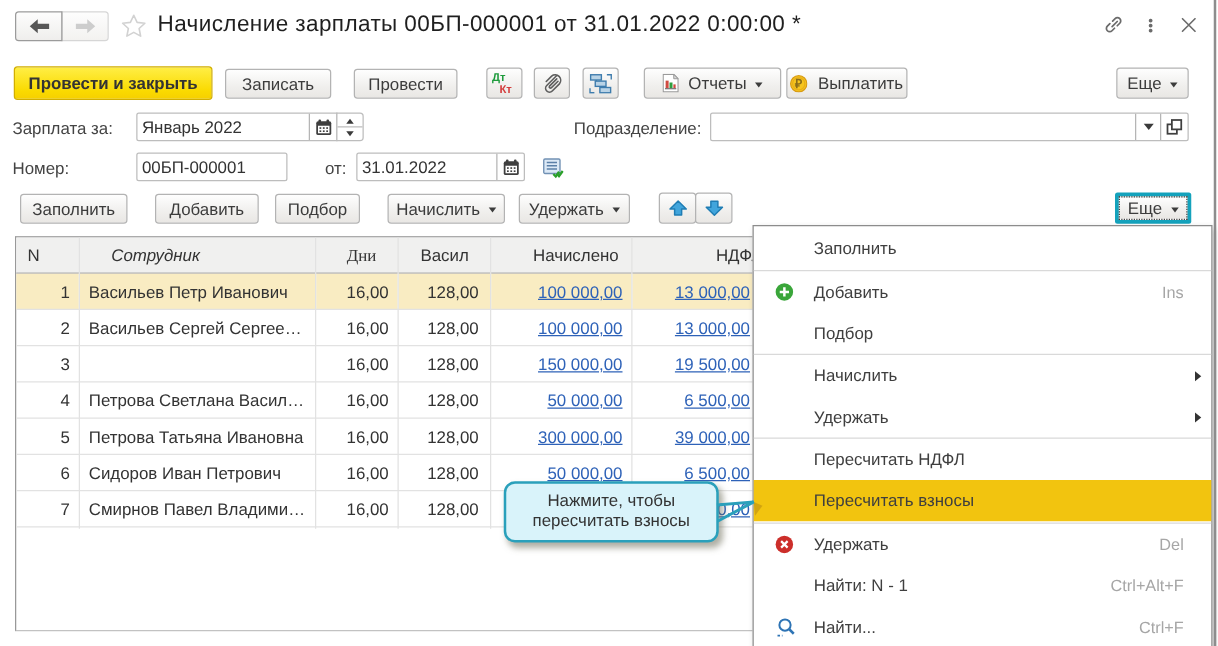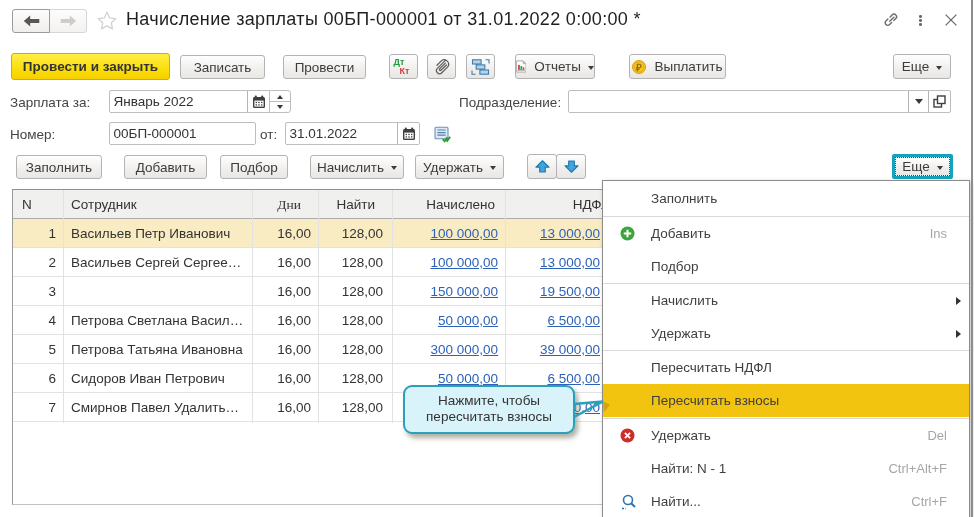--- a/index.html
+++ b/index.html
@@ -106,21 +106,21 @@
         <rect x="8.9" y="11" width="8.6" height="4.2"></rect>
       </g>
       <g fill="none" stroke="#3e7cad" stroke-width="1.1">
         <path d="M6 5 V6"></path>
           <path d="M9.7 10.1 V11"></path>
         <path d="M14.5 0.8 H18 V4.5"></path>
         <path d="M1 11.5 V15.2 H4.5"></path>
       </g>
     </svg>
   </div>
-  <div class="btn" style="left:515px; top:54px; width:80px; height:25px;">
+  <div class="btn" style="left:515px; top:54px; width:110px; height:25px;">
     <svg width="13" height="15" viewBox="0 0 13 15" style="margin-right:8px;">
       <path d="M0.5 0.5 H9 L12.5 4 V14.5 H0.5 Z" fill="#fff" stroke="#9a9a9a"></path>
       <path d="M9 0.5 L9 4 L12.5 4 Z" fill="#d8d8d8" stroke="#9a9a9a" stroke-width="0.8"></path>
       <rect x="2.5" y="5.5" width="2.4" height="6" fill="#cf4a41"></rect>
       <rect x="5.6" y="7" width="2.4" height="4.5" fill="#2f9e3f"></rect>
       <rect x="8.7" y="8.5" width="1.8" height="3" fill="#cf4a41"></rect>
       <path d="M2 12 H11" stroke="#555" stroke-width="0.9"></path>
     </svg>
     <span>Отчеты</span>
       <span class="caret"></span>
@@ -172,21 +172,21 @@
     </div>
     <div style="width:22px; height:21px; border-left:1px solid #b5b5b5; display:flex; align-items:center; justify-content:center;">
       <svg width="15" height="15" viewBox="0 0 15 15">
         <rect x="2" y="5.5" width="7.5" height="7.5" fill="none" stroke="#3f3f3f" stroke-width="1.4"></rect>
         <rect x="5.5" y="2" width="7.5" height="7.5" fill="#fff" stroke="#3f3f3f" stroke-width="1.4"></rect>
       </svg>
     </div>
   </div>
 
   <div class="lbl" style="left:10px; top:127px;">Номер:</div>
-  <div class="inp" style="left:109px; top:122px; width:147px; height:23px;">
+  <div class="inp" style="left:109px; top:122px; width:121px; height:23px;">
       <span class="txt">00БП-000001</span>
     </div>
   <div class="lbl" style="left:260px; top:127px;">от:</div>
   <div class="inp" style="left:285px; top:122px; width:135px; height:23px;">
     <span class="txt">31.01.2022</span>
     <div style="width:22px; height:21px; border-left:1px solid #b5b5b5; display:flex; align-items:center; justify-content:center;">
       <svg width="14" height="14" viewBox="0 0 14 14">
           <rect x="1" y="2" width="12" height="11" rx="1.5" fill="#3f3f3f"></rect>
           <rect x="2.8" y="0.6" width="2" height="2.8" rx="0.8" fill="#3f3f3f"></rect>
           <rect x="9.2" y="0.6" width="2" height="2.8" rx="0.8" fill="#3f3f3f"></rect>
@@ -233,23 +233,23 @@
   <div class="abs" style="left:892px; top:154px; width:61px; height:25px; background:#14a2bc; border-radius:2px;"></div>
   <div class="btn" style="left:895px; top:157px; width:55px; height:19px; border:1px dotted #444; border-radius:0;">
       <span>Еще</span>
       <span class="caret"></span>
     </div>
 
   <div class="abs" id="table" style="left:12px; top:189px; width:600px; height:316px; border-left:1px solid #999; border-top:1px solid #909090; border-bottom:1px solid #c2c2c2;">
 
     <div class="abs" style="left:0; top:0; width:600px; height:29px; background:#f0f0ef; border-bottom:1px solid #ababab;"></div>
     <div class="cell" style="left:9px; top:0; height:29px;">N</div>
-    <div class="cell" style="left:58px; top:0; height:29px;">Сотрудник</div>
+    <div class="cell" style="left:76px; top:0; height:29px;font-style:italic;">Сотрудник</div>
     <div class="cell" style="left:240px; top:0; width:48px; height:29px; justify-content:flex-end;font-family:Liberation Serif, serif;">Дни</div>
-    <div class="cell" style="left:314px; top:0; width:48px; height:29px; justify-content:flex-end;">Найти</div>
+    <div class="cell" style="left:314px; top:0; width:48px; height:29px; justify-content:flex-end;">Васил</div>
     <div class="cell" style="left:400px; top:0; width:82px; height:29px; justify-content:flex-end;">Начислено</div>
     <div class="cell" style="left:545px; top:0; width:52px; height:29px; justify-content:flex-end;">НДФЛ</div>
 
     <div class="abs" style="left:0; top:29px; width:600px; height:29px; background:#f9ecc2;"></div>
     <div class="row" style="top:29px;">
       <div class="cell num" style="width:43px;">1</div>
       <div class="cell" style="left:58px;">Васильев Петр Иванович</div>
       <div class="cell num" style="width:298px;">16,00</div>
       <div class="cell num" style="width:370px;">128,00</div>
       <div class="cell num lnk" style="width:485px;">100 000,00</div>
@@ -289,21 +289,21 @@
     <div class="row" style="top:174px;">
       <div class="cell num" style="width:43px;">6</div>
       <div class="cell" style="left:58px;">Сидоров Иван Петрович</div>
       <div class="cell num" style="width:298px;">16,00</div>
       <div class="cell num" style="width:370px;">128,00</div>
       <div class="cell num lnk" style="width:485px;">50 000,00</div>
       <div class="cell num lnk" style="width:587px;">6 500,00</div>
     </div>
     <div class="row" style="top:203px;">
       <div class="cell num" style="width:43px;">7</div>
-      <div class="cell" style="left:58px;">Смирнов Павел Удалить…</div>
+      <div class="cell" style="left:58px;">Смирнов Павел Владими…</div>
       <div class="cell num" style="width:298px;">16,00</div>
       <div class="cell num" style="width:370px;">128,00</div>
       <div class="cell num lnk" style="width:485px;">50 000,00</div>
       <div class="cell num lnk" style="width:587px;">6 500,00</div>
     </div>
     <div style="position:absolute; left:50px; top:29px; width:1px; height:28px; background:#fffdf4;"></div>
     <div style="position:absolute; left:239px; top:29px; width:1px; height:28px; background:#fffdf4;"></div>
     <div style="position:absolute; left:305px; top:29px; width:1px; height:28px; background:#fffdf4;"></div>
     <div style="position:absolute; left:379px; top:29px; width:1px; height:28px; background:#fffdf4;"></div>
     <div style="position:absolute; left:492px; top:29px; width:1px; height:28px; background:#fffdf4;"></div>

